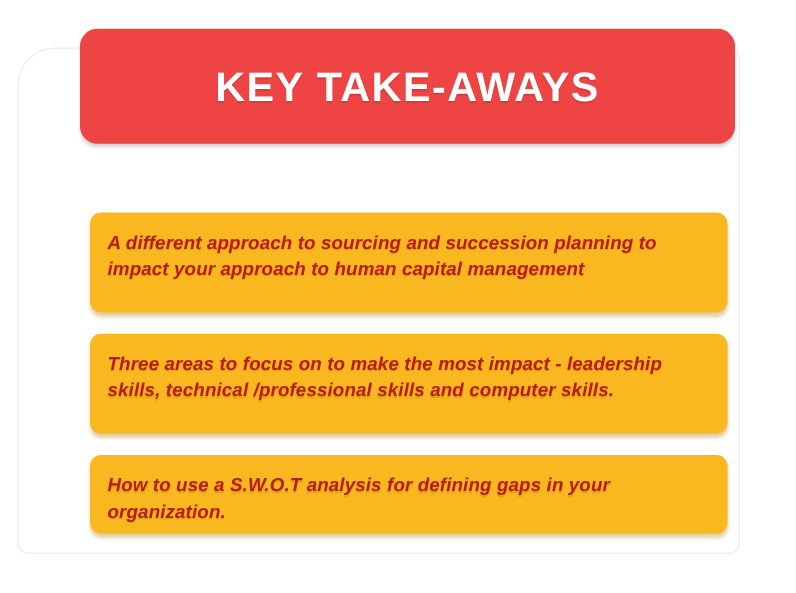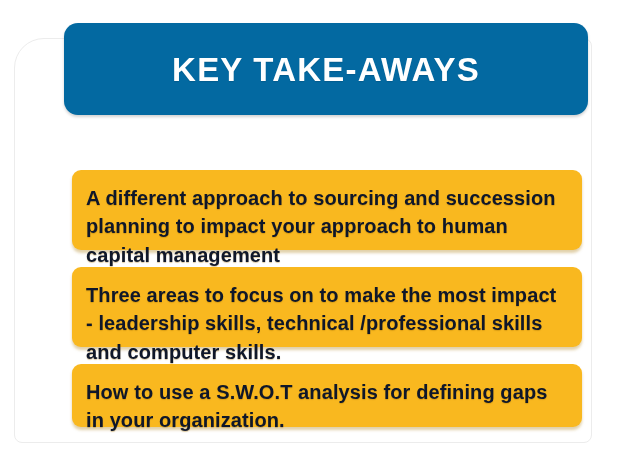--- a/index.html
+++ b/index.html
@@ -33,21 +33,21 @@
     inset: 0;
   }
 
   
   .title-banner {
     position: absolute;
     left: 64px;
     top: 23px;
     width: 524px;
     height: 92px;
-    background: #0369a1;
+    background: #ef4444;
     border-radius: 14px;
     box-shadow: 0 2px 3px rgba(0,0,0,0.18);
     display: flex;
     align-items: center;
     justify-content: center;
     box-sizing: border-box;
   }
   .title-text {
     color: #ffffff;
     font-size: 33px;
@@ -72,27 +72,28 @@
     border-radius: 9px;
     box-shadow: 0 3px 3px rgba(170,120,10,0.35);
     padding: 14px 16px 14px 14px;
     box-sizing: border-box;
     margin-bottom: 17px;
   }
   .point-box:last-child {
     margin-bottom: 0;
   }
   .point-text {
-    color: #0f172a;
-    font-size: 20px;
+    color: #b91c1c;
+    font-size: 15px;
     font-weight: bold;
     line-height: 1.42;
     letter-spacing: 0.1px;
     font-family: "Liberation Sans", sans-serif;
     text-shadow: 0 1px 1px rgba(160,110,0,0.35);
+    font-style: italic;
   }
   .box-1 { height: 80px; }
   .box-2 { height: 63px; }
   .box-3 { height: 80px; }
 </style>
 </head>
 <body>
 
 <div class="slide">
 

